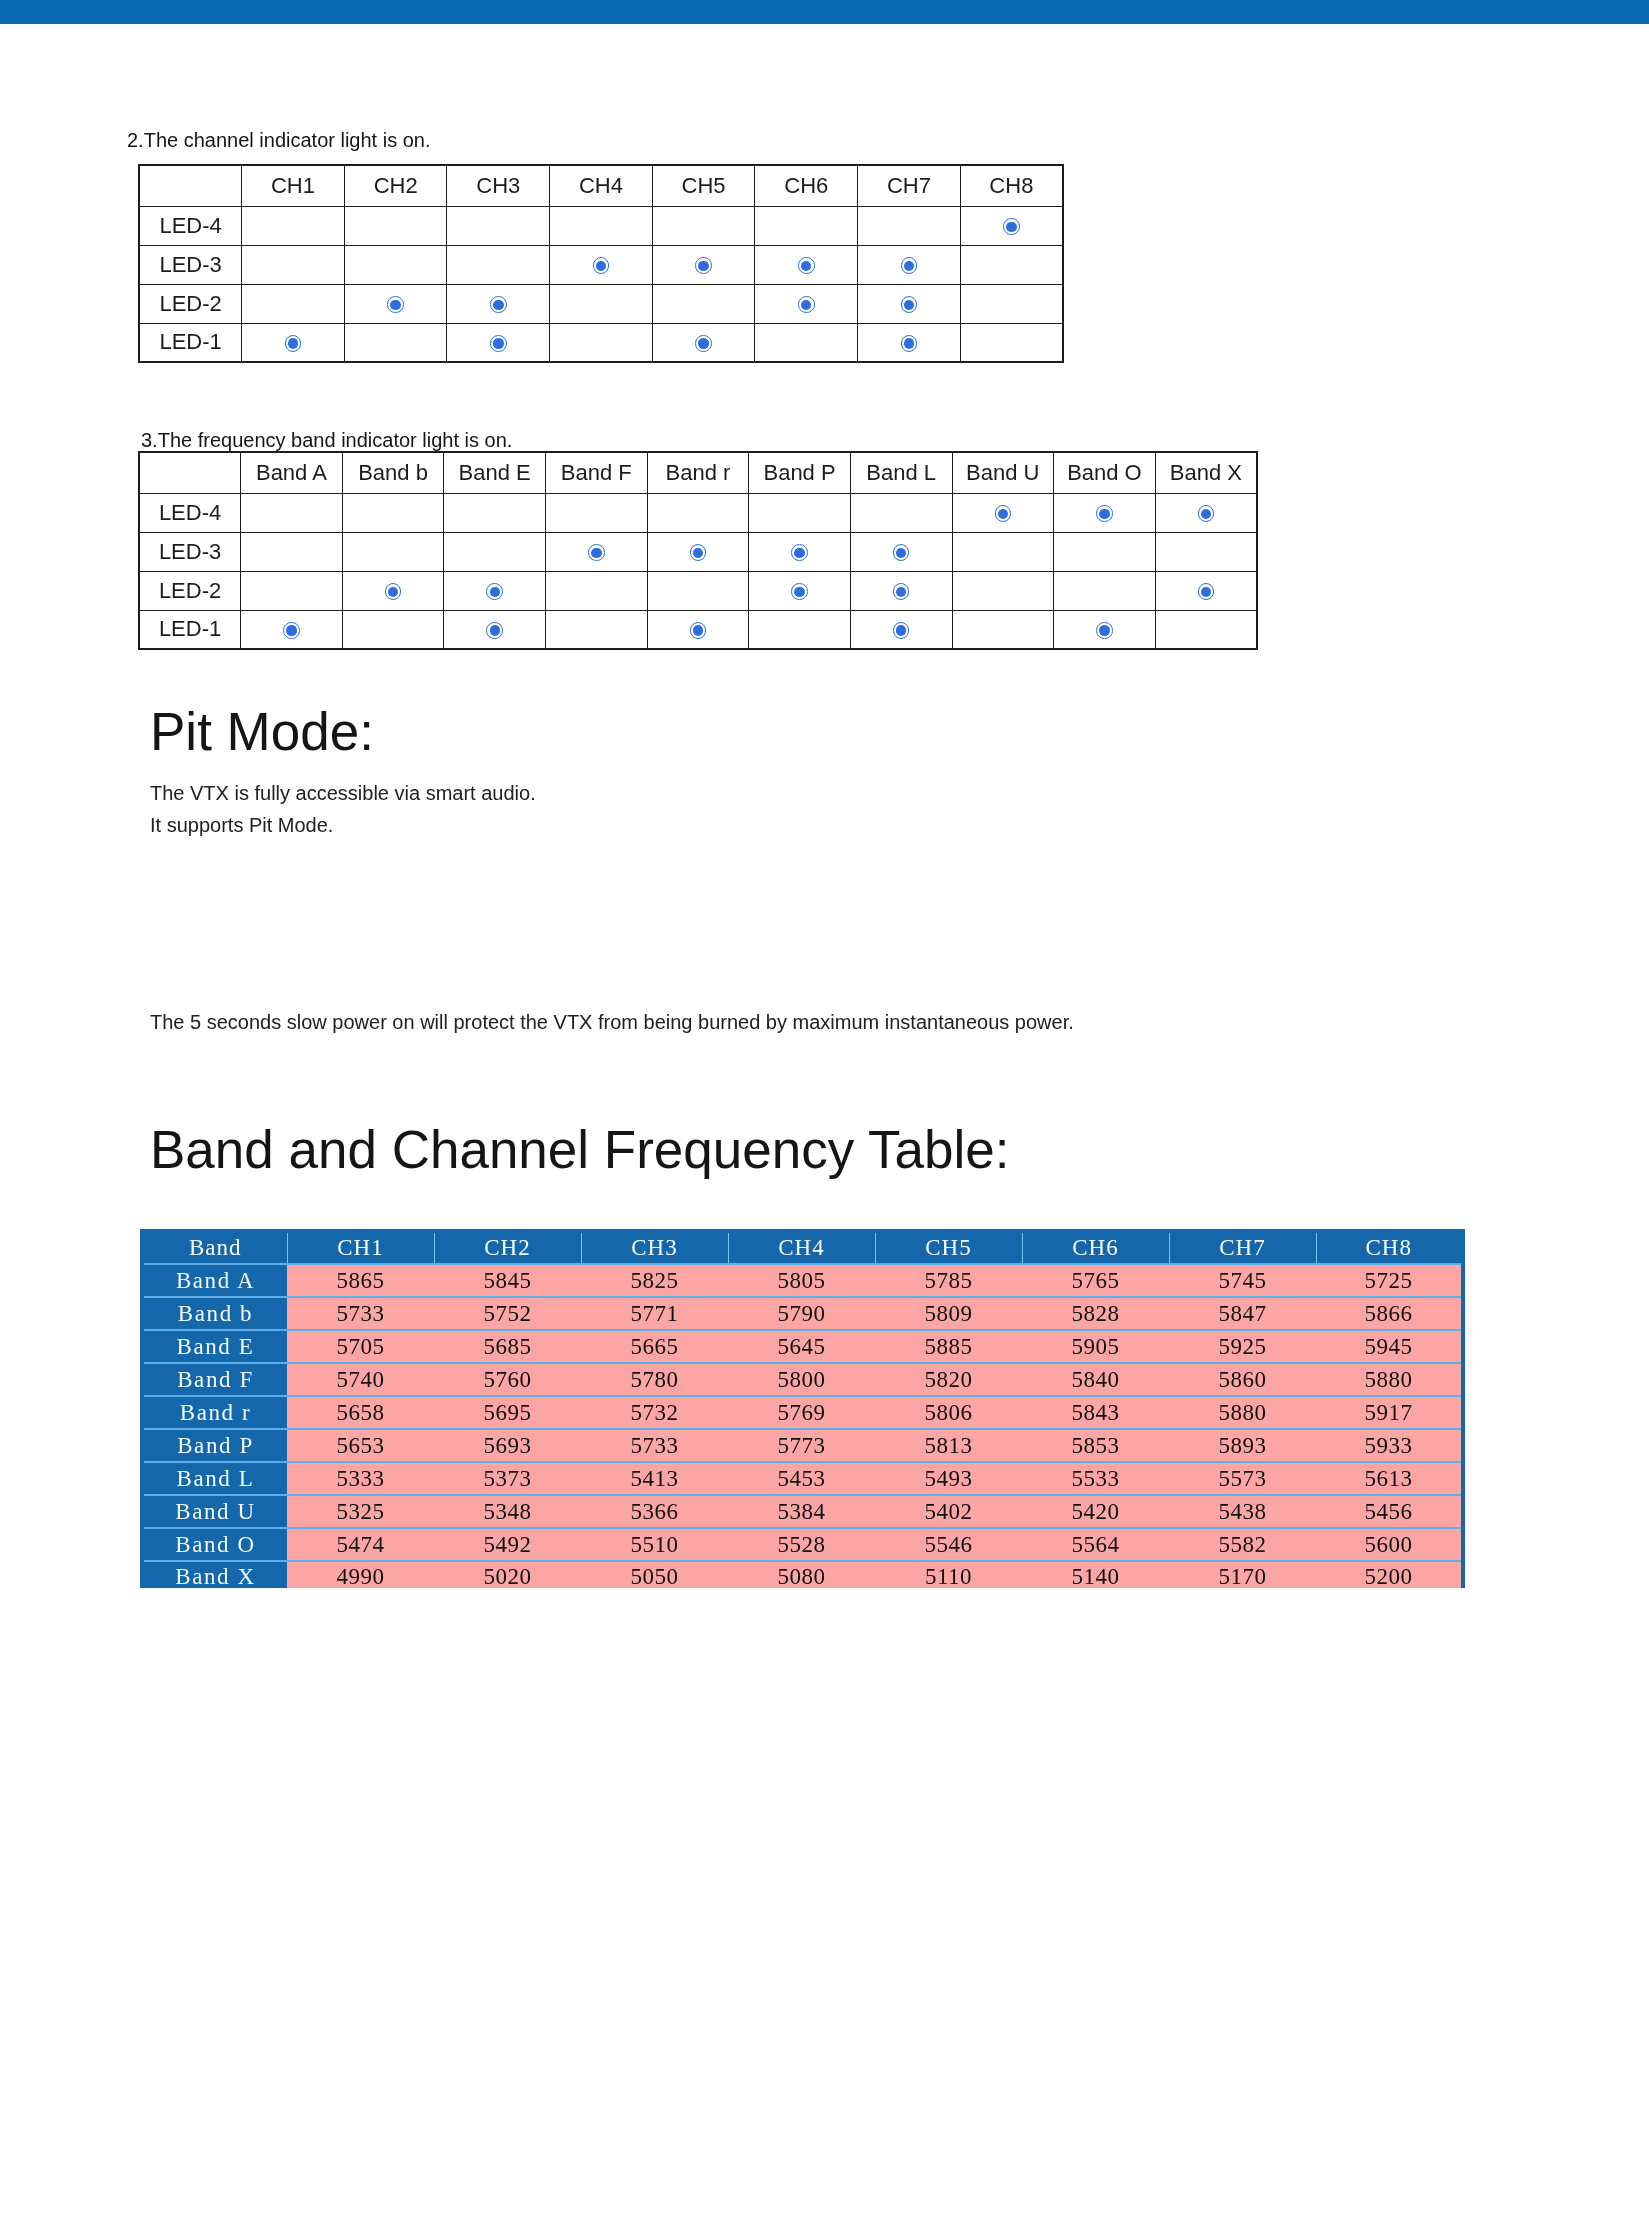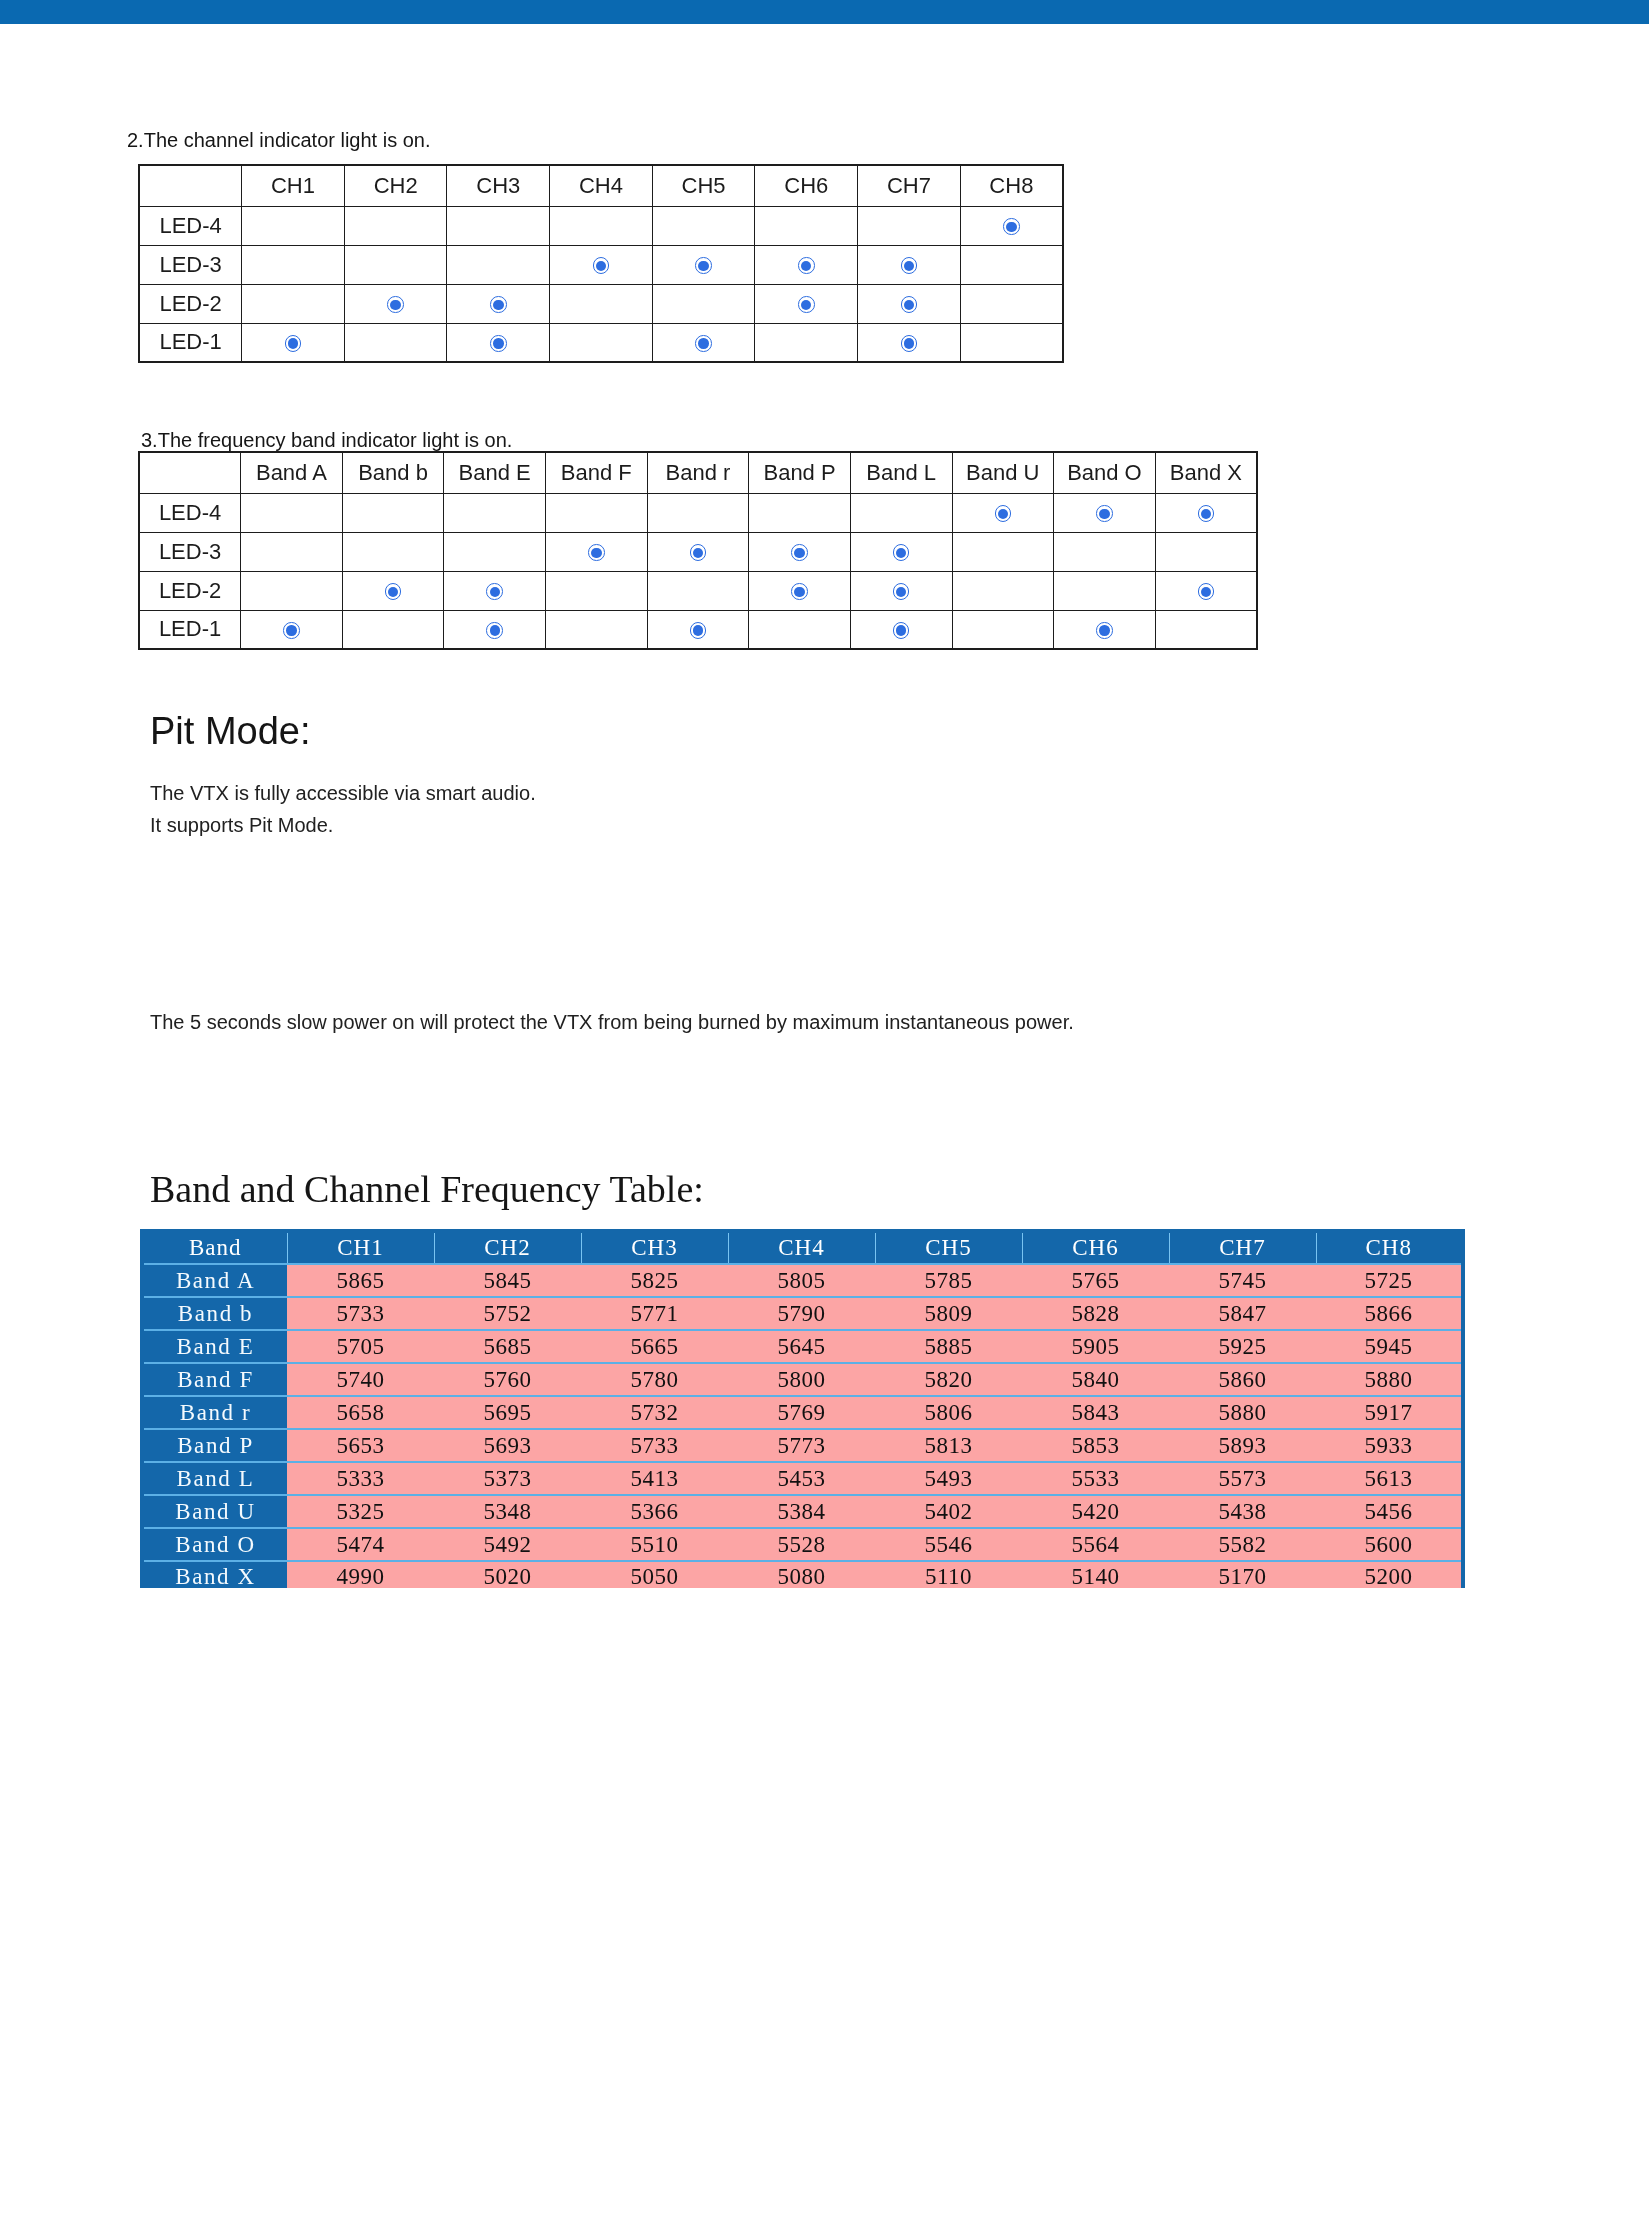--- a/index.html
+++ b/index.html
@@ -60,29 +60,29 @@
     position:absolute;
     left:50%;top:50%;
     width:10.4px;height:10.4px;
     margin:-5.2px 0 0 -5.2px;
     border-radius:50%;
     background:#2d6de0;
   }
 
   .heading{
     position:absolute;
-    font-size:38px;
+    font-size:53px;
     line-height:51px;
     font-weight:400;
     color:#151515;
     white-space:nowrap;
   }
   #h-pit{left:150px;top:706px;}
   #h-slow{left:150px;top:937px;}
-  #h-freq{left:150px;top:1164px;font-family:Liberation Serif, serif;}
+  #h-freq{left:150px;top:1124px;}
 
   .bodytext{
     position:absolute;
     font-size:20px;
     line-height:32px;
     color:#212121;
     white-space:nowrap;
   }
   #p-pit{left:150px;top:777px;}
   #p-slow{left:150px;top:1006px;}

